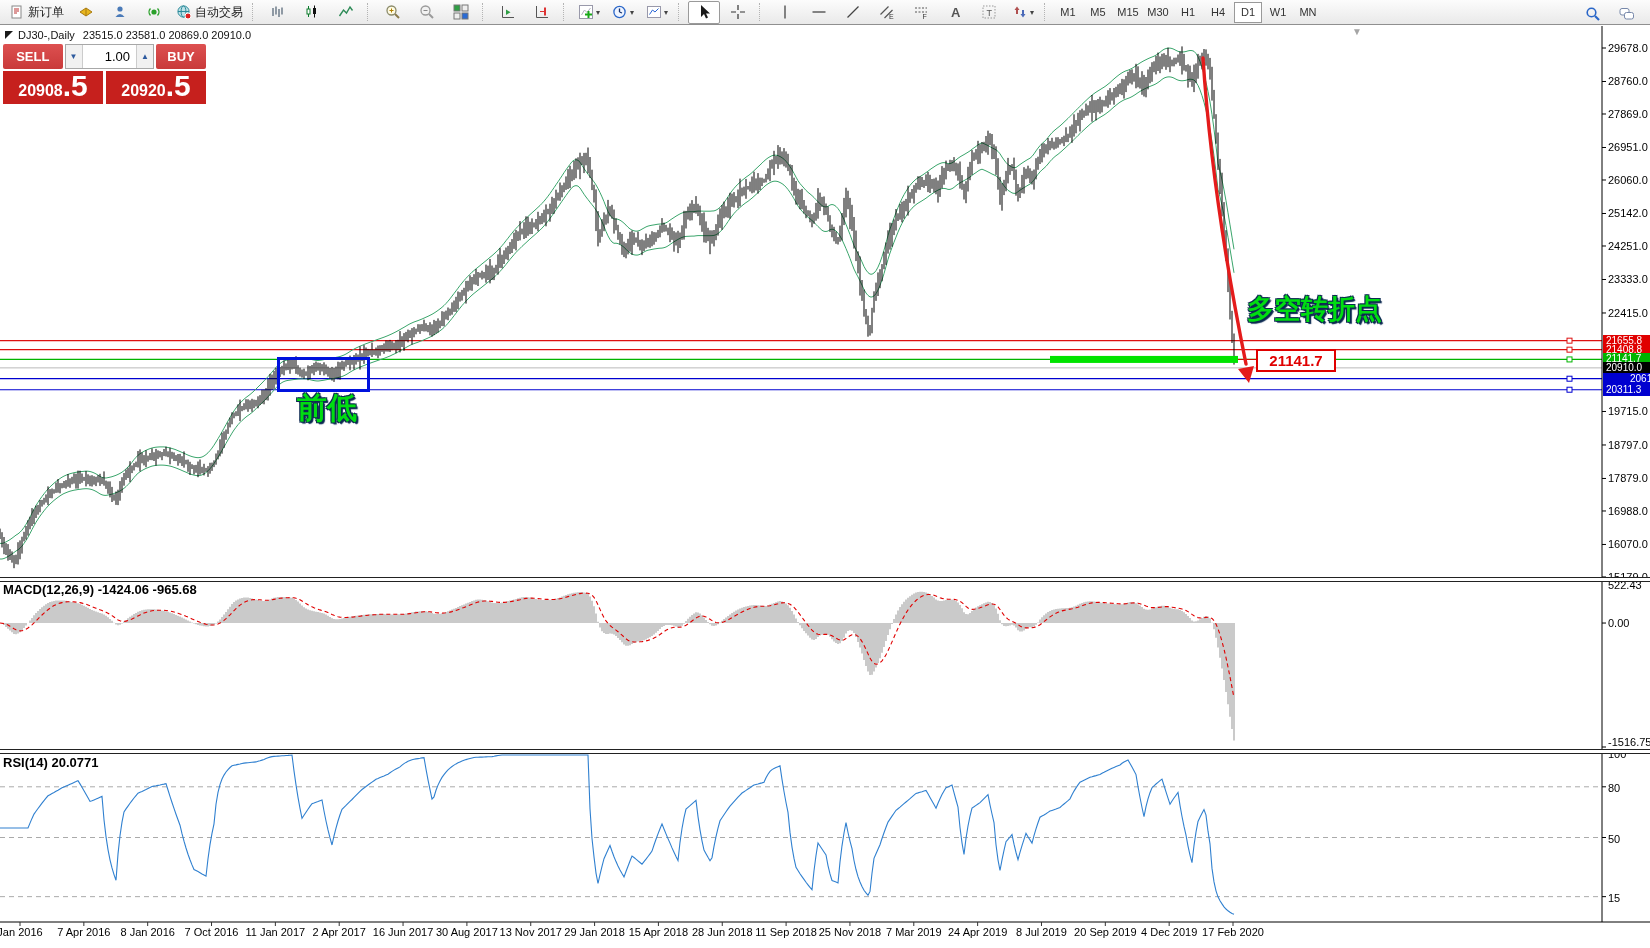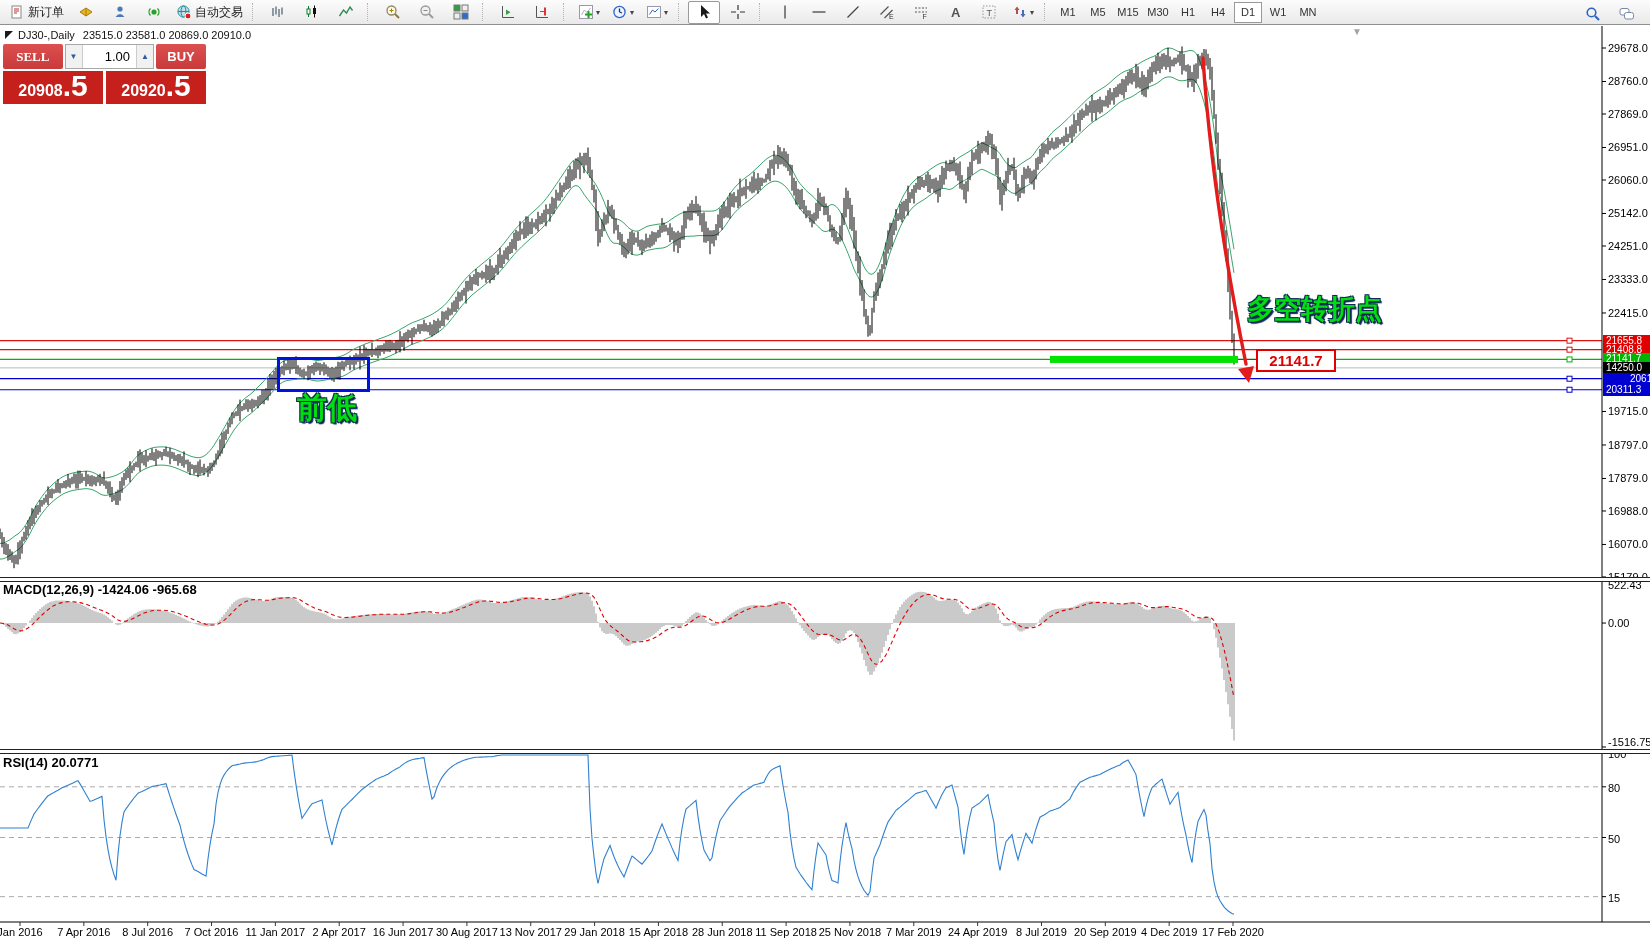--- a/index.html
+++ b/index.html
@@ -24,21 +24,21 @@
   #chart{position:absolute;left:0;top:26px;width:1650px;height:922px;background:#fff;}
   #cv{position:absolute;left:0;top:0;}
   #title{position:absolute;left:5px;top:3px;display:flex;align-items:center;z-index:5;}
   #title .tri{width:0;height:0;border-top:8px solid #1a1a1a;border-right:8px solid transparent;margin-right:5px;}
   #title span{margin-right:8px;color:#111;font-size:11px;}
   
   #trade{position:absolute;left:3px;top:18px;width:203px;z-index:6;}
   #trade .row1{display:flex;height:25px;}
   .tpbtn{background:linear-gradient(#dd5050,#c93a3a);color:#fff;font-size:13px;font-weight:bold;
          display:flex;align-items:center;justify-content:center;border-radius:2px;}
-  #sellbtn{width:62px;font-family:Liberation Serif, serif;}
+  #sellbtn{width:62px;}
   #buybtn{width:52px;margin-left:2px;}
   #volbox{width:93px;margin-left:2px;background:#fff;border:1px solid #a8a8a8;box-sizing:border-box;
           display:flex;align-items:stretch;}
   #volbox .spin{width:16px;background:#f1f1f1;color:#2d5a9e;font-size:8px;display:flex;align-items:center;
                 justify-content:center;}
   #volbox .spin.left{border-right:1px solid #ccc;}
   #volbox .spin.right{border-left:1px solid #ccc;}
   #volbox input{flex:1;border:0;outline:0;text-align:right;font-size:13px;padding-right:6px;width:40px;
                 font-family:inherit;color:#000;}
   #trade .row2{display:flex;margin-top:2px;height:33px;}
@@ -398,26 +398,26 @@
       <div class="ylab" style="top: 553px;">522.43</div>
       <div class="ylab" style="top: 591.041px;">0.00</div>
       <div class="ylab" style="top: 710px;">-1516.75</div>
       <div class="ylab" style="top: 722px;">100</div>
       <div class="ylab" style="top: 755.8px;">80</div>
       <div class="ylab" style="top: 806.5px;">50</div>
       <div class="ylab" style="top: 865.65px;">15</div>
       <div class="pbox" style="top: 308.674px; background: rgb(224, 0, 0);">21655.8</div>
       <div class="pbox" style="top: 317.686px; background: rgb(224, 0, 0);">21408.8</div>
       <div class="pbox" style="top: 327.43px; background: rgb(0, 180, 0);">21141.7</div>
-      <div class="pbox" style="top: 335.883px; background: rgb(0, 0, 0);">14250.0</div>
+      <div class="pbox" style="top: 335.883px; background: rgb(0, 0, 0);">20910.0</div>
       <div class="pbox" style="top: 346.715px; background: rgb(0, 0, 208); padding-left: 27px;">20613.1</div>
       <div class="pbox" style="top: 357.726px; background: rgb(0, 0, 208);">20311.3</div>
       <div class="dlab" style="left: -15px;">Jan 2016</div>
       <div class="dlab" style="left: 48.8421px;">7 Apr 2016</div>
-      <div class="dlab" style="left: 112.684px;">8 Jul 2016</div>
+      <div class="dlab" style="left: 112.684px;">8 Jan 2016</div>
       <div class="dlab" style="left: 176.526px;">7 Oct 2016</div>
       <div class="dlab" style="left: 240.368px;">11 Jan 2017</div>
       <div class="dlab" style="left: 304.211px;">2 Apr 2017</div>
       <div class="dlab" style="left: 368.053px;">16 Jun 2017</div>
       <div class="dlab" style="left: 431.895px;">30 Aug 2017</div>
       <div class="dlab" style="left: 495.737px;">13 Nov 2017</div>
       <div class="dlab" style="left: 559.579px;">29 Jan 2018</div>
       <div class="dlab" style="left: 623.421px;">15 Apr 2018</div>
       <div class="dlab" style="left: 687.263px;">28 Jun 2018</div>
       <div class="dlab" style="left: 751.105px;">11 Sep 2018</div>

